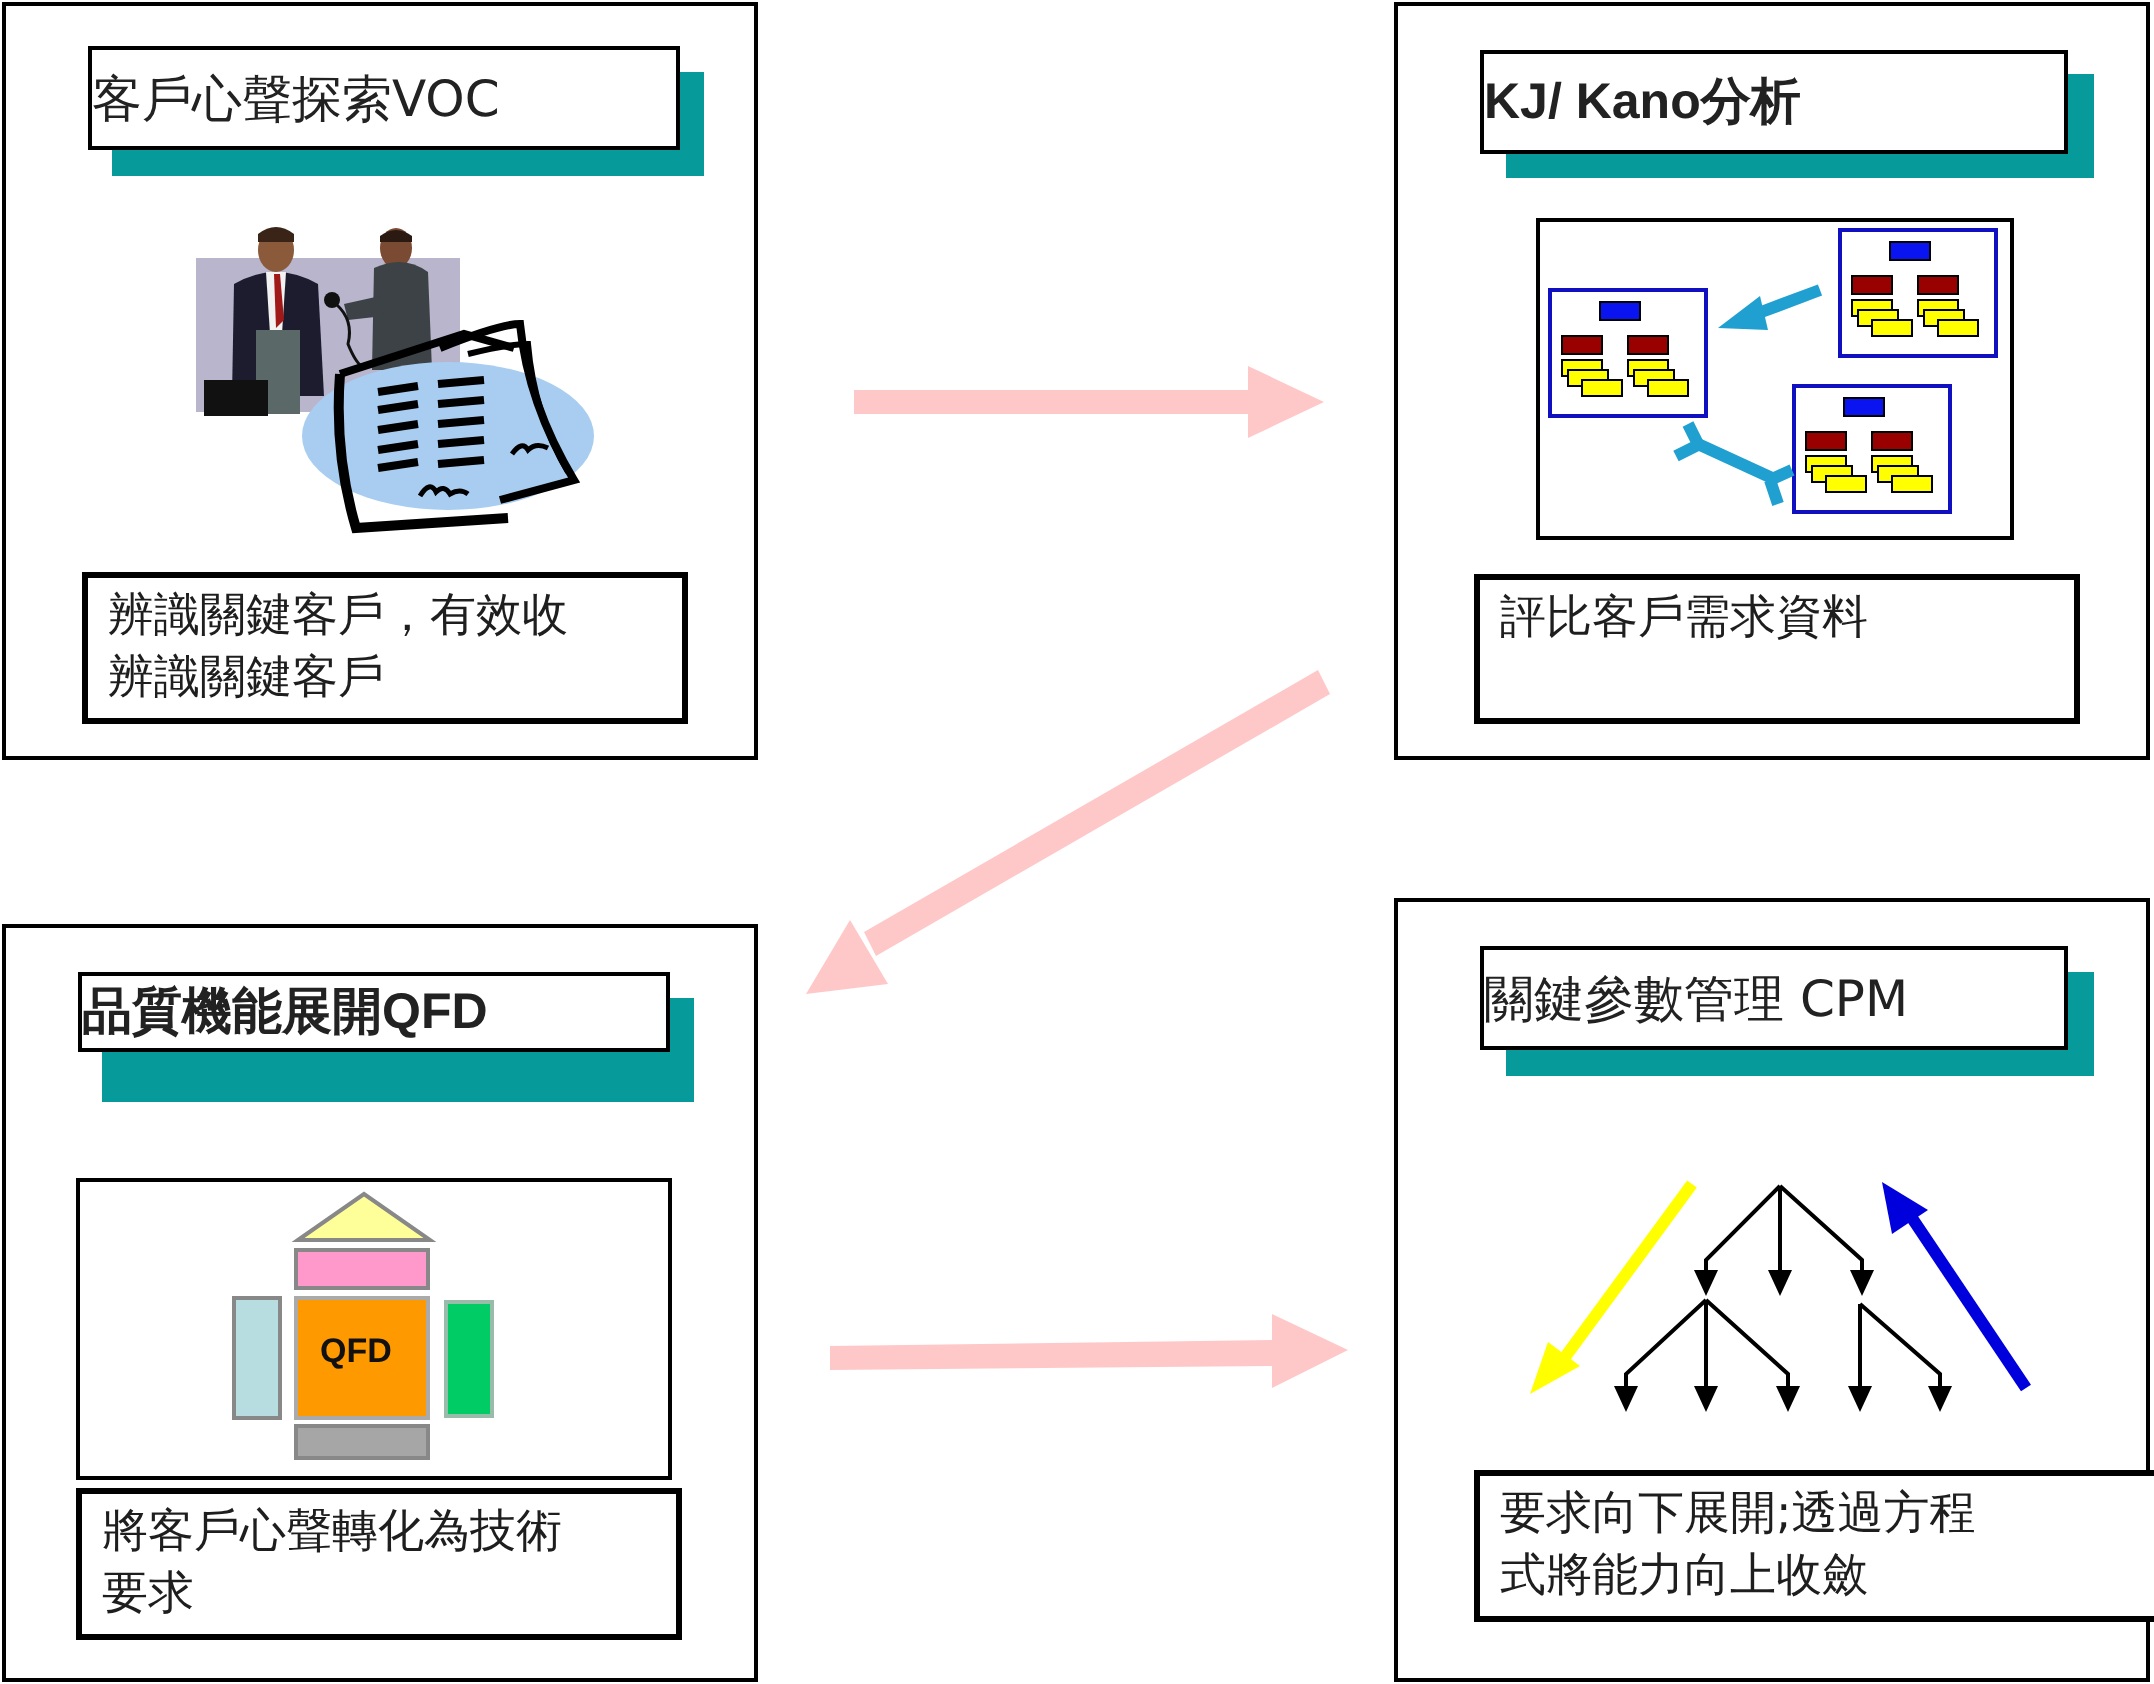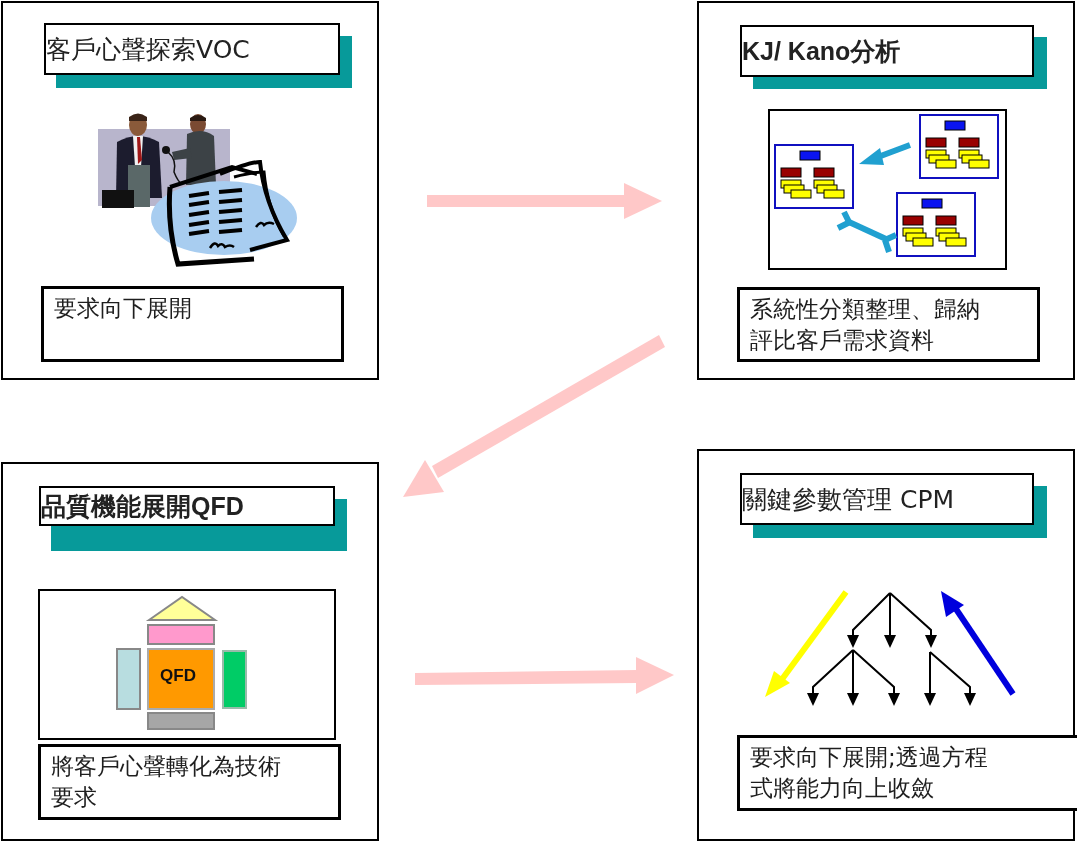--- a/index.html
+++ b/index.html
@@ -61,21 +61,22 @@
           <line x1="217" y1="220" x2="240" y2="218"></line>
         <line x1="187" y1="232" x2="207" y2="229"></line>
           <line x1="217" y1="230" x2="240" y2="228"></line>
       </g>
       <path d="M208 246 Q213 238 216 244 Q220 240 223 245 Q228 242 232 245" stroke="#000" stroke-width="2.5" fill="none"></path>
       <path d="M254 225 Q259 218 262 223 Q266 219 272 222" stroke="#000" stroke-width="2.5" fill="none"></path>
     </g>
   </svg>
 
   <div class="desc-box" style="left:38px;top:283px;width:303px;height:76px;">
-    <span>要求向下展開</span>
+    <span>辨識關鍵客戶，有效收</span>
+    <span>辨識關鍵客戶</span>
   </div>
 </div>
 
 <div class="panel" style="left:697px;top:1px;width:378px;height:379px;">
   <div class="title-shadow" style="left:54px;top:34px;width:294px;height:52px;"></div>
   <div class="title-box bold" style="left:41px;top:22px;width:294px;height:52px;">KJ/ Kano分析</div>
 
   <svg width="380" height="380" style="left:-1px;top:-1px;">
     <rect x="71" y="108" width="237" height="159" fill="#fff" stroke="#000" stroke-width="2"></rect>
     <g id="kj-groups">
@@ -125,21 +126,20 @@
     <g stroke="#20a0d0" stroke-width="6" fill="none">
       <line x1="151" y1="220" x2="188" y2="237"></line>
       <line x1="146" y1="210" x2="152" y2="222"></line>
       <line x1="140" y1="226" x2="152" y2="220"></line>
       <line x1="187" y1="238" x2="198" y2="233"></line>
       <line x1="187" y1="238" x2="191" y2="250"></line>
     </g>
   </svg>
 
   <div class="desc-box" style="left:38px;top:284px;width:303px;height:75px;">
-    <span>系統性分類整理、歸納</span>
     <span>評比客戶需求資料</span>
   </div>
 </div>
 
 <div class="panel" style="left:1px;top:462px;width:378px;height:379px;">
   <div class="title-shadow" style="left:48px;top:35px;width:296px;height:52px;"></div>
   <div class="title-box bold" style="left:36px;top:22px;width:296px;height:40px;">品質機能展開QFD</div>
 
   <svg width="380" height="380" style="left:-1px;top:-1px;">
     <rect x="37" y="127" width="296" height="149" fill="#fff" stroke="#000" stroke-width="2"></rect>

